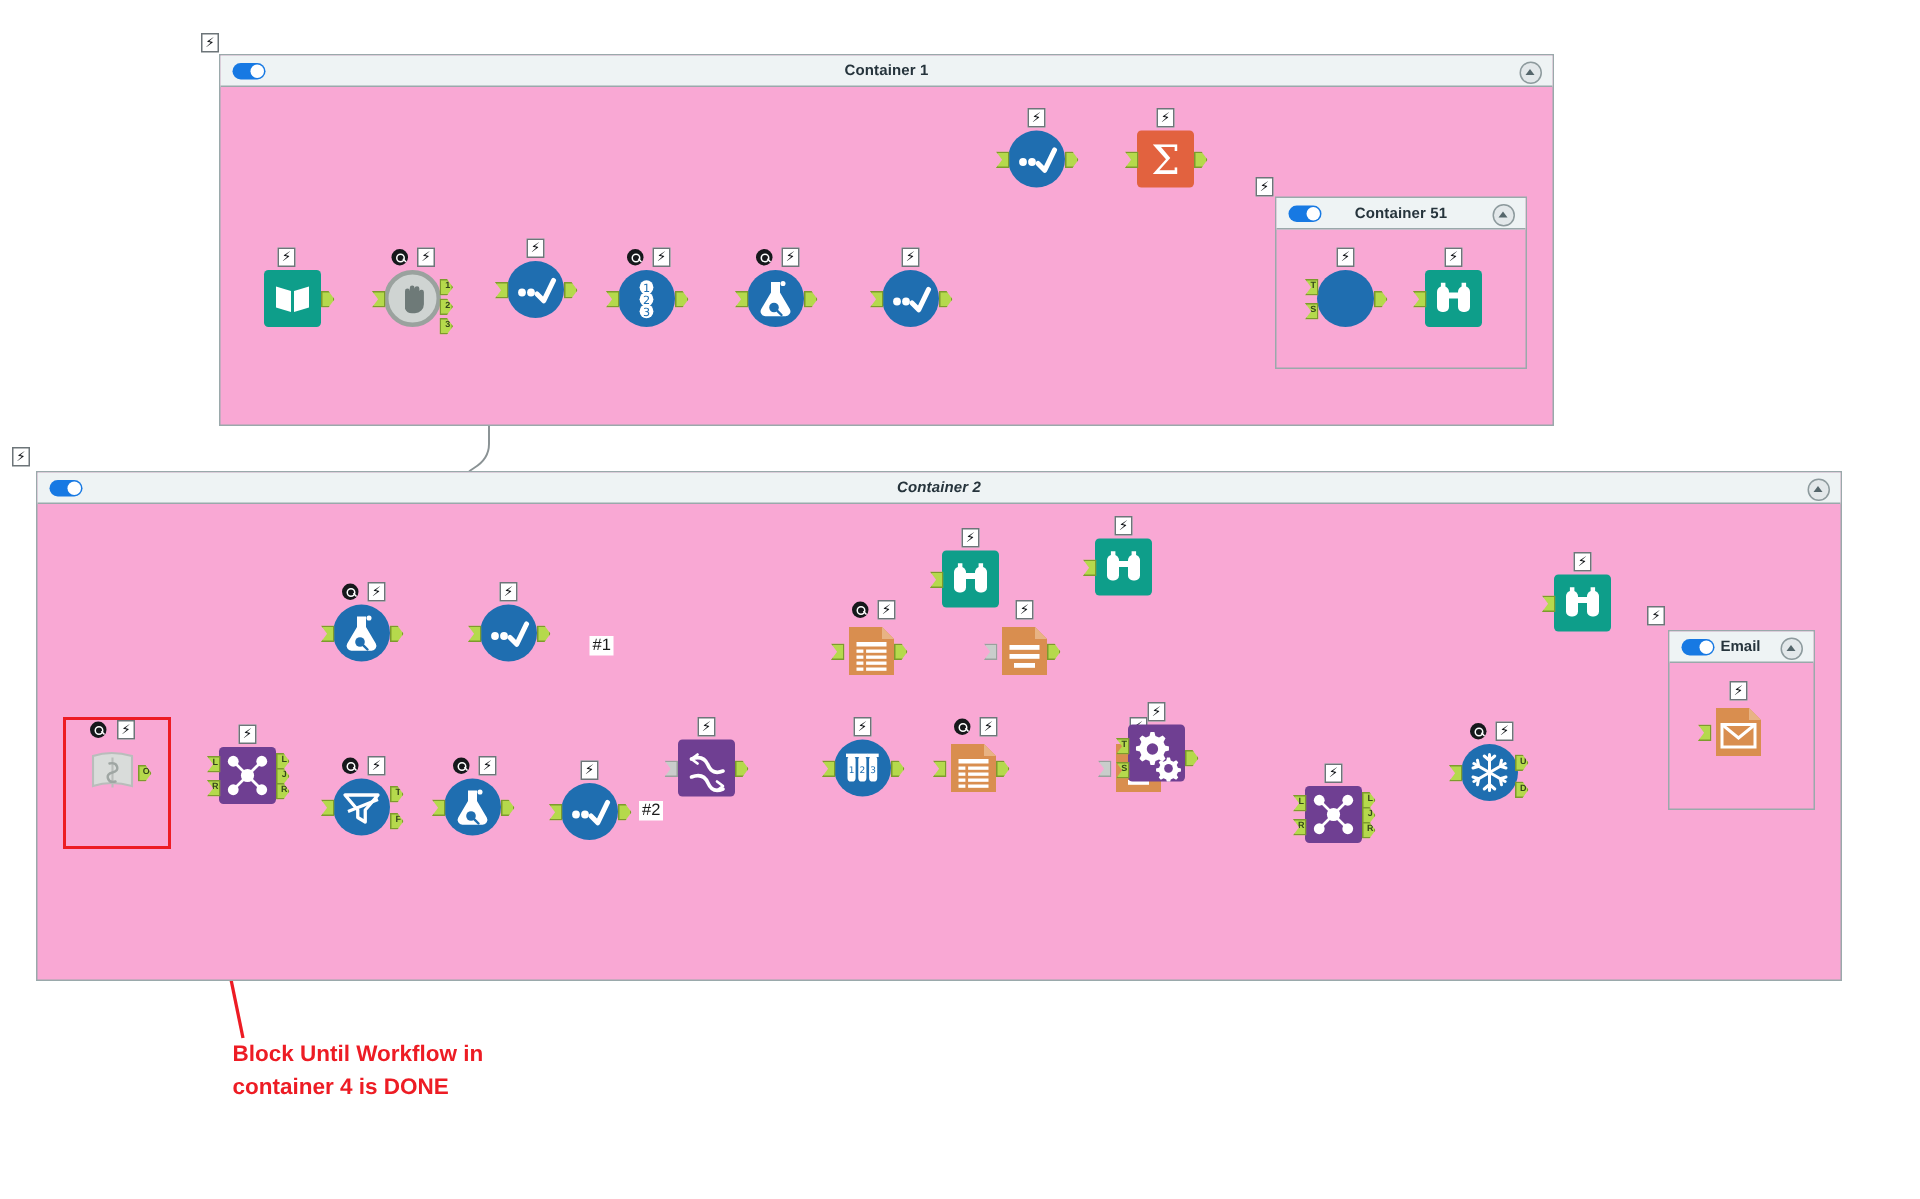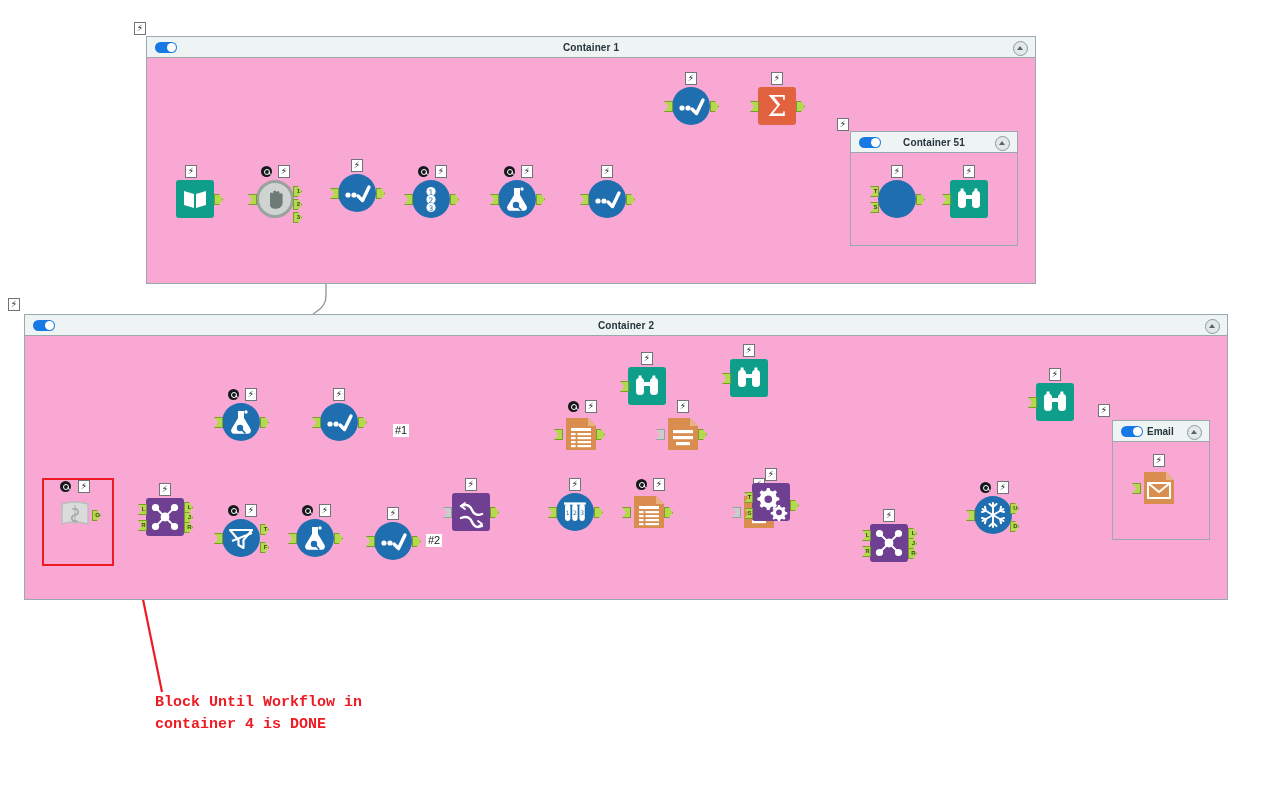--- a/index.html
+++ b/index.html
@@ -55,21 +55,21 @@
 
   
   .annot{position:absolute;background:#ffffff;border:1px solid #b9bdbe;box-sizing:border-box;
       font-size:9.5px;color:#5a6a72;line-height:13px;padding:3px 4px;white-space:pre-line;}
   .conn-lbl{position:absolute;background:#ffffff;font-size:11px;color:#1b1b1b;
       padding:0 2px;line-height:13px;}
 
   
   .redbox{position:absolute;border:2.5px solid #ed1c24;box-sizing:border-box;}
   .redtext{position:absolute;color:#ed1c24;font-weight:700;font-size:15px;line-height:22px;
-      font-family:Liberation Mono, monospace;}
+      font-family:Liberation Sans, sans-serif;}
 </style>
 </head>
 <body>
 
 <div id="canvas">
 
   <svg class="wires" viewBox="0 0 1280 799" xmlns="http://www.w3.org/2000/svg">
     <g fill="none" stroke="#8a9294" stroke-width="1.3">
 
       <path d="M214 199 H256"></path>
@@ -302,21 +302,21 @@
         <rect x="22" y="11" width="8" height="17" rx="3.4" fill="#ffffff"></rect>
         <rect x="16" y="15" width="6" height="4" fill="#ffffff"></rect>
         <rect x="10.6" y="8.5" width="3" height="3.5" fill="#ffffff"></rect>
         <rect x="24.4" y="8.5" width="3" height="3.5" fill="#ffffff"></rect>
       </svg>
     </div>
     <div class="bolt" style="left:13px;top:-15px;"></div>
     <div class="port in" style="left:-8px;top:14px;"></div>
   </div>
 
-  <div class="container" style="left:24px;top:314px;width:1204px;height:286px;">
+  <div class="container" style="left:24px;top:314px;width:1204px;height:340px;font-style:italic;">
     <div class="container-head">
       <div class="toggle"></div>
       <div class="container-title">Container 2</div>
       <div class="collapse"></div>
     </div>
   </div>
   <div class="bolt" style="left:8px;top:298px;"></div>
 
   <div class="tool" style="left:56px;top:495px;">
     <div class="glyph" style="background:transparent;">

